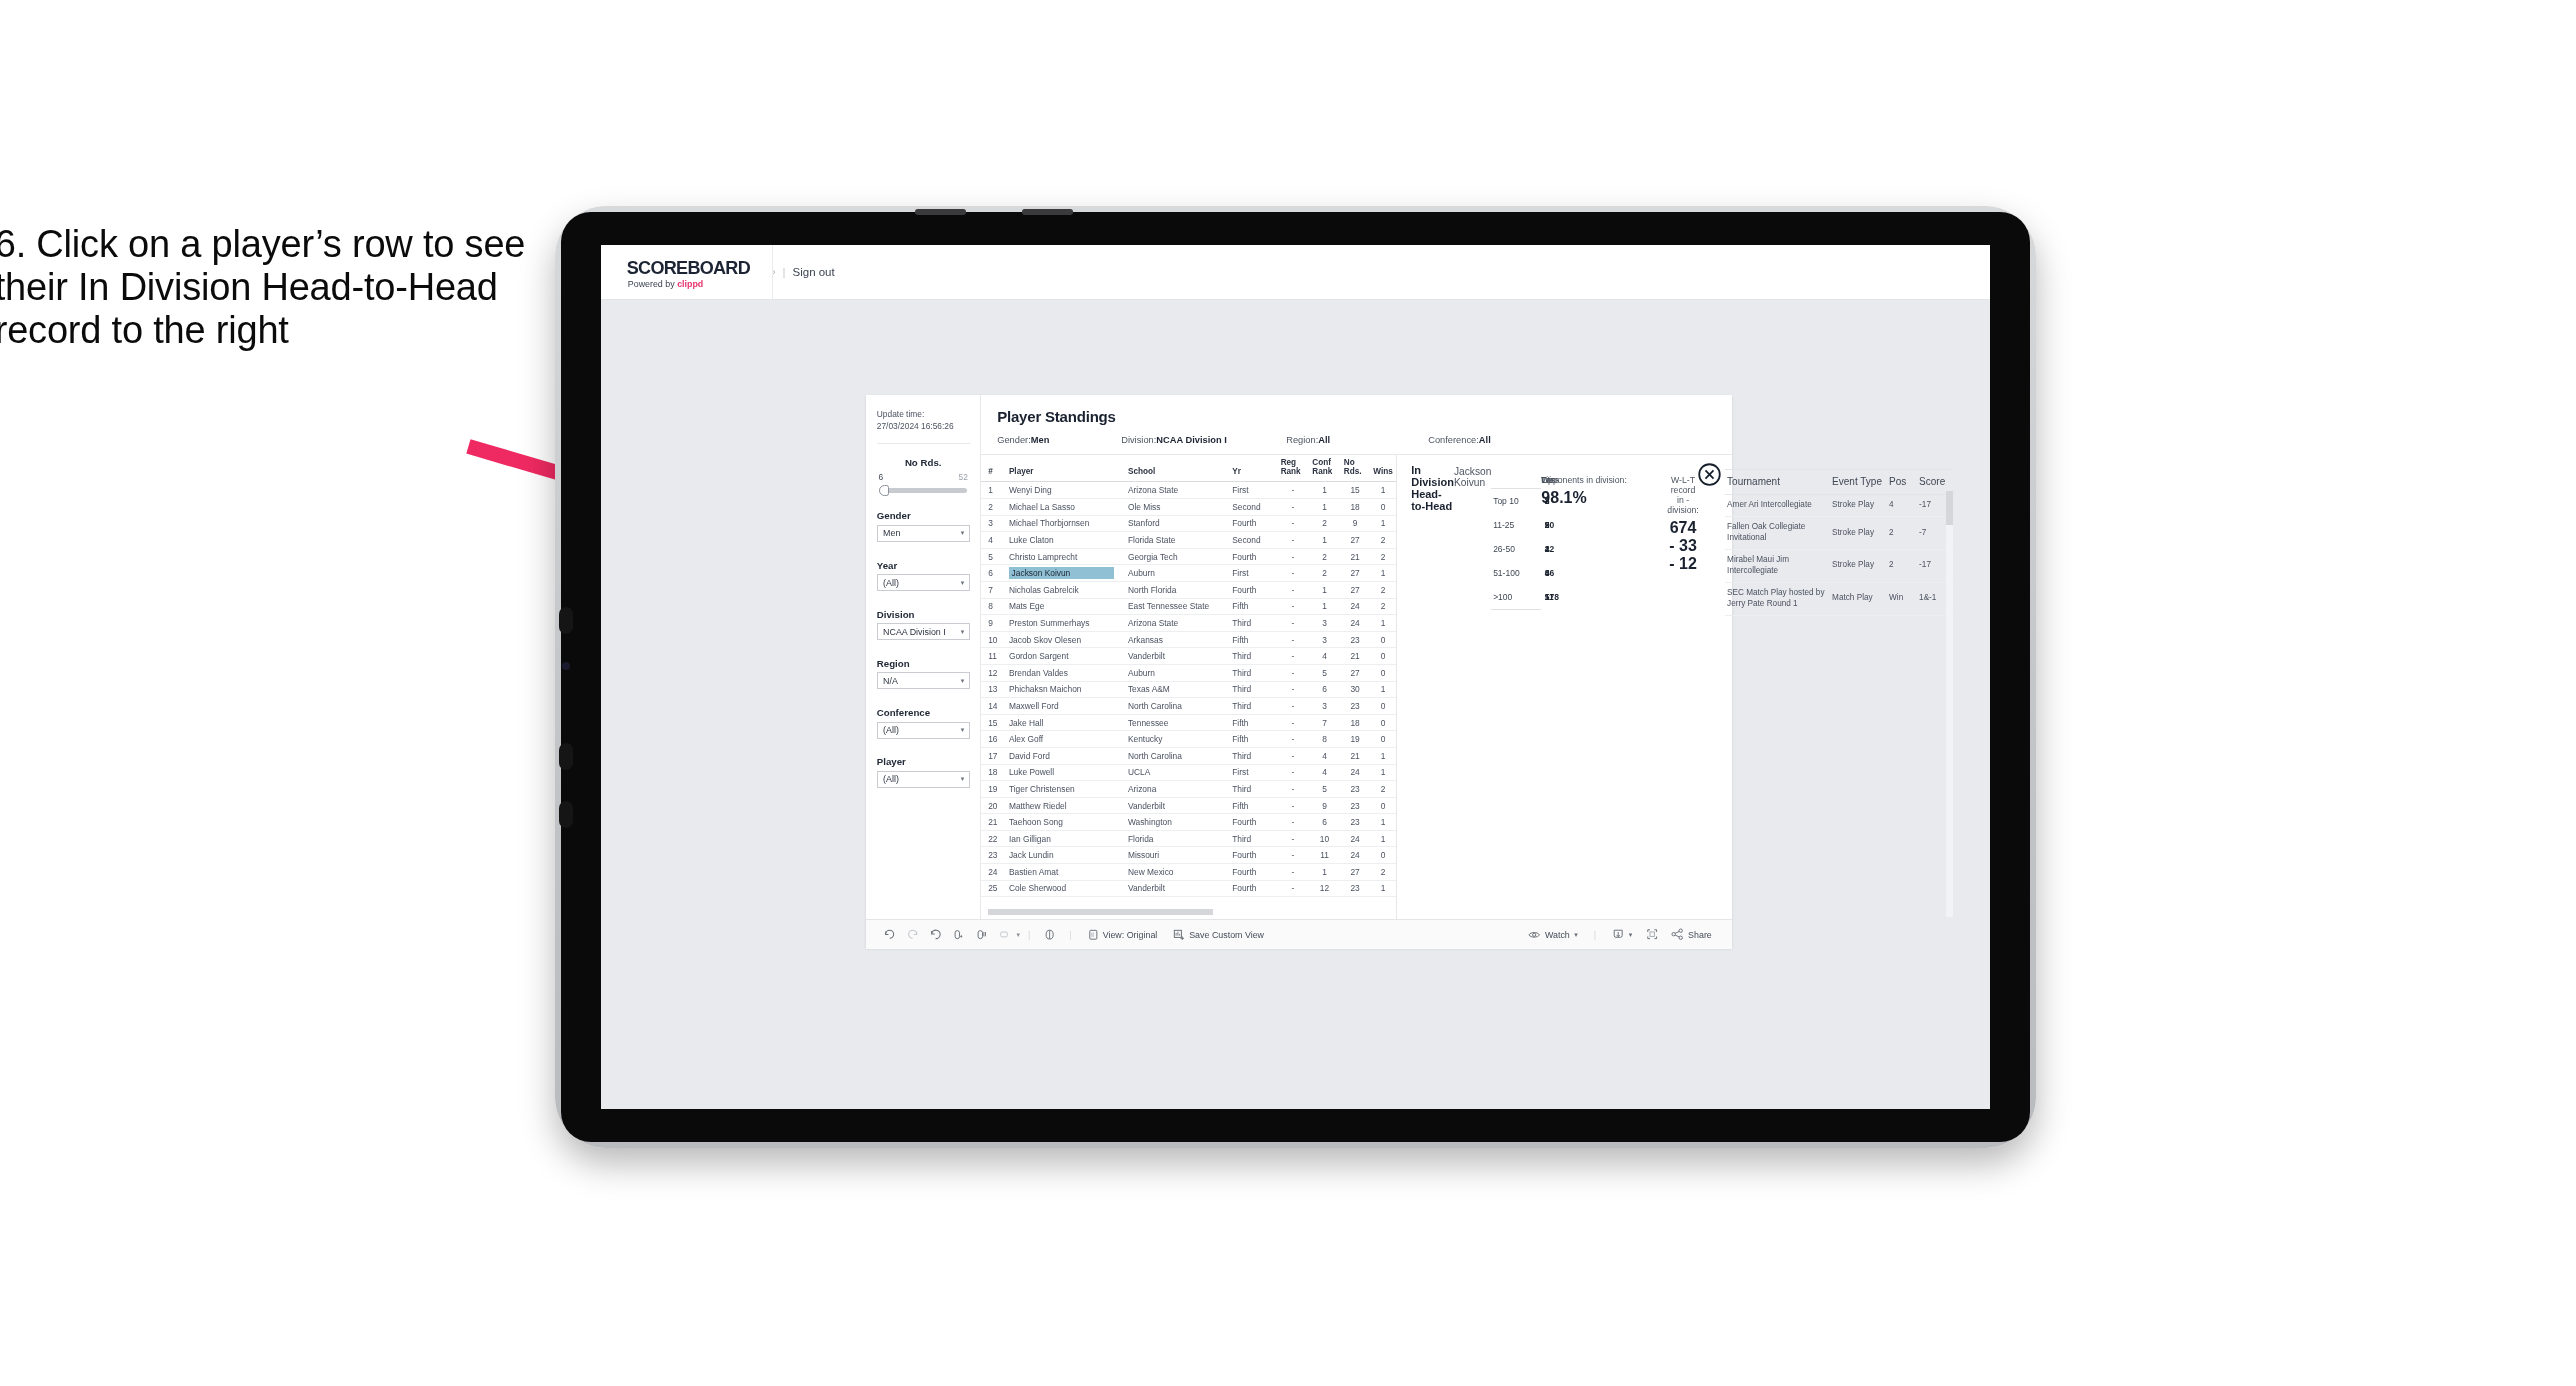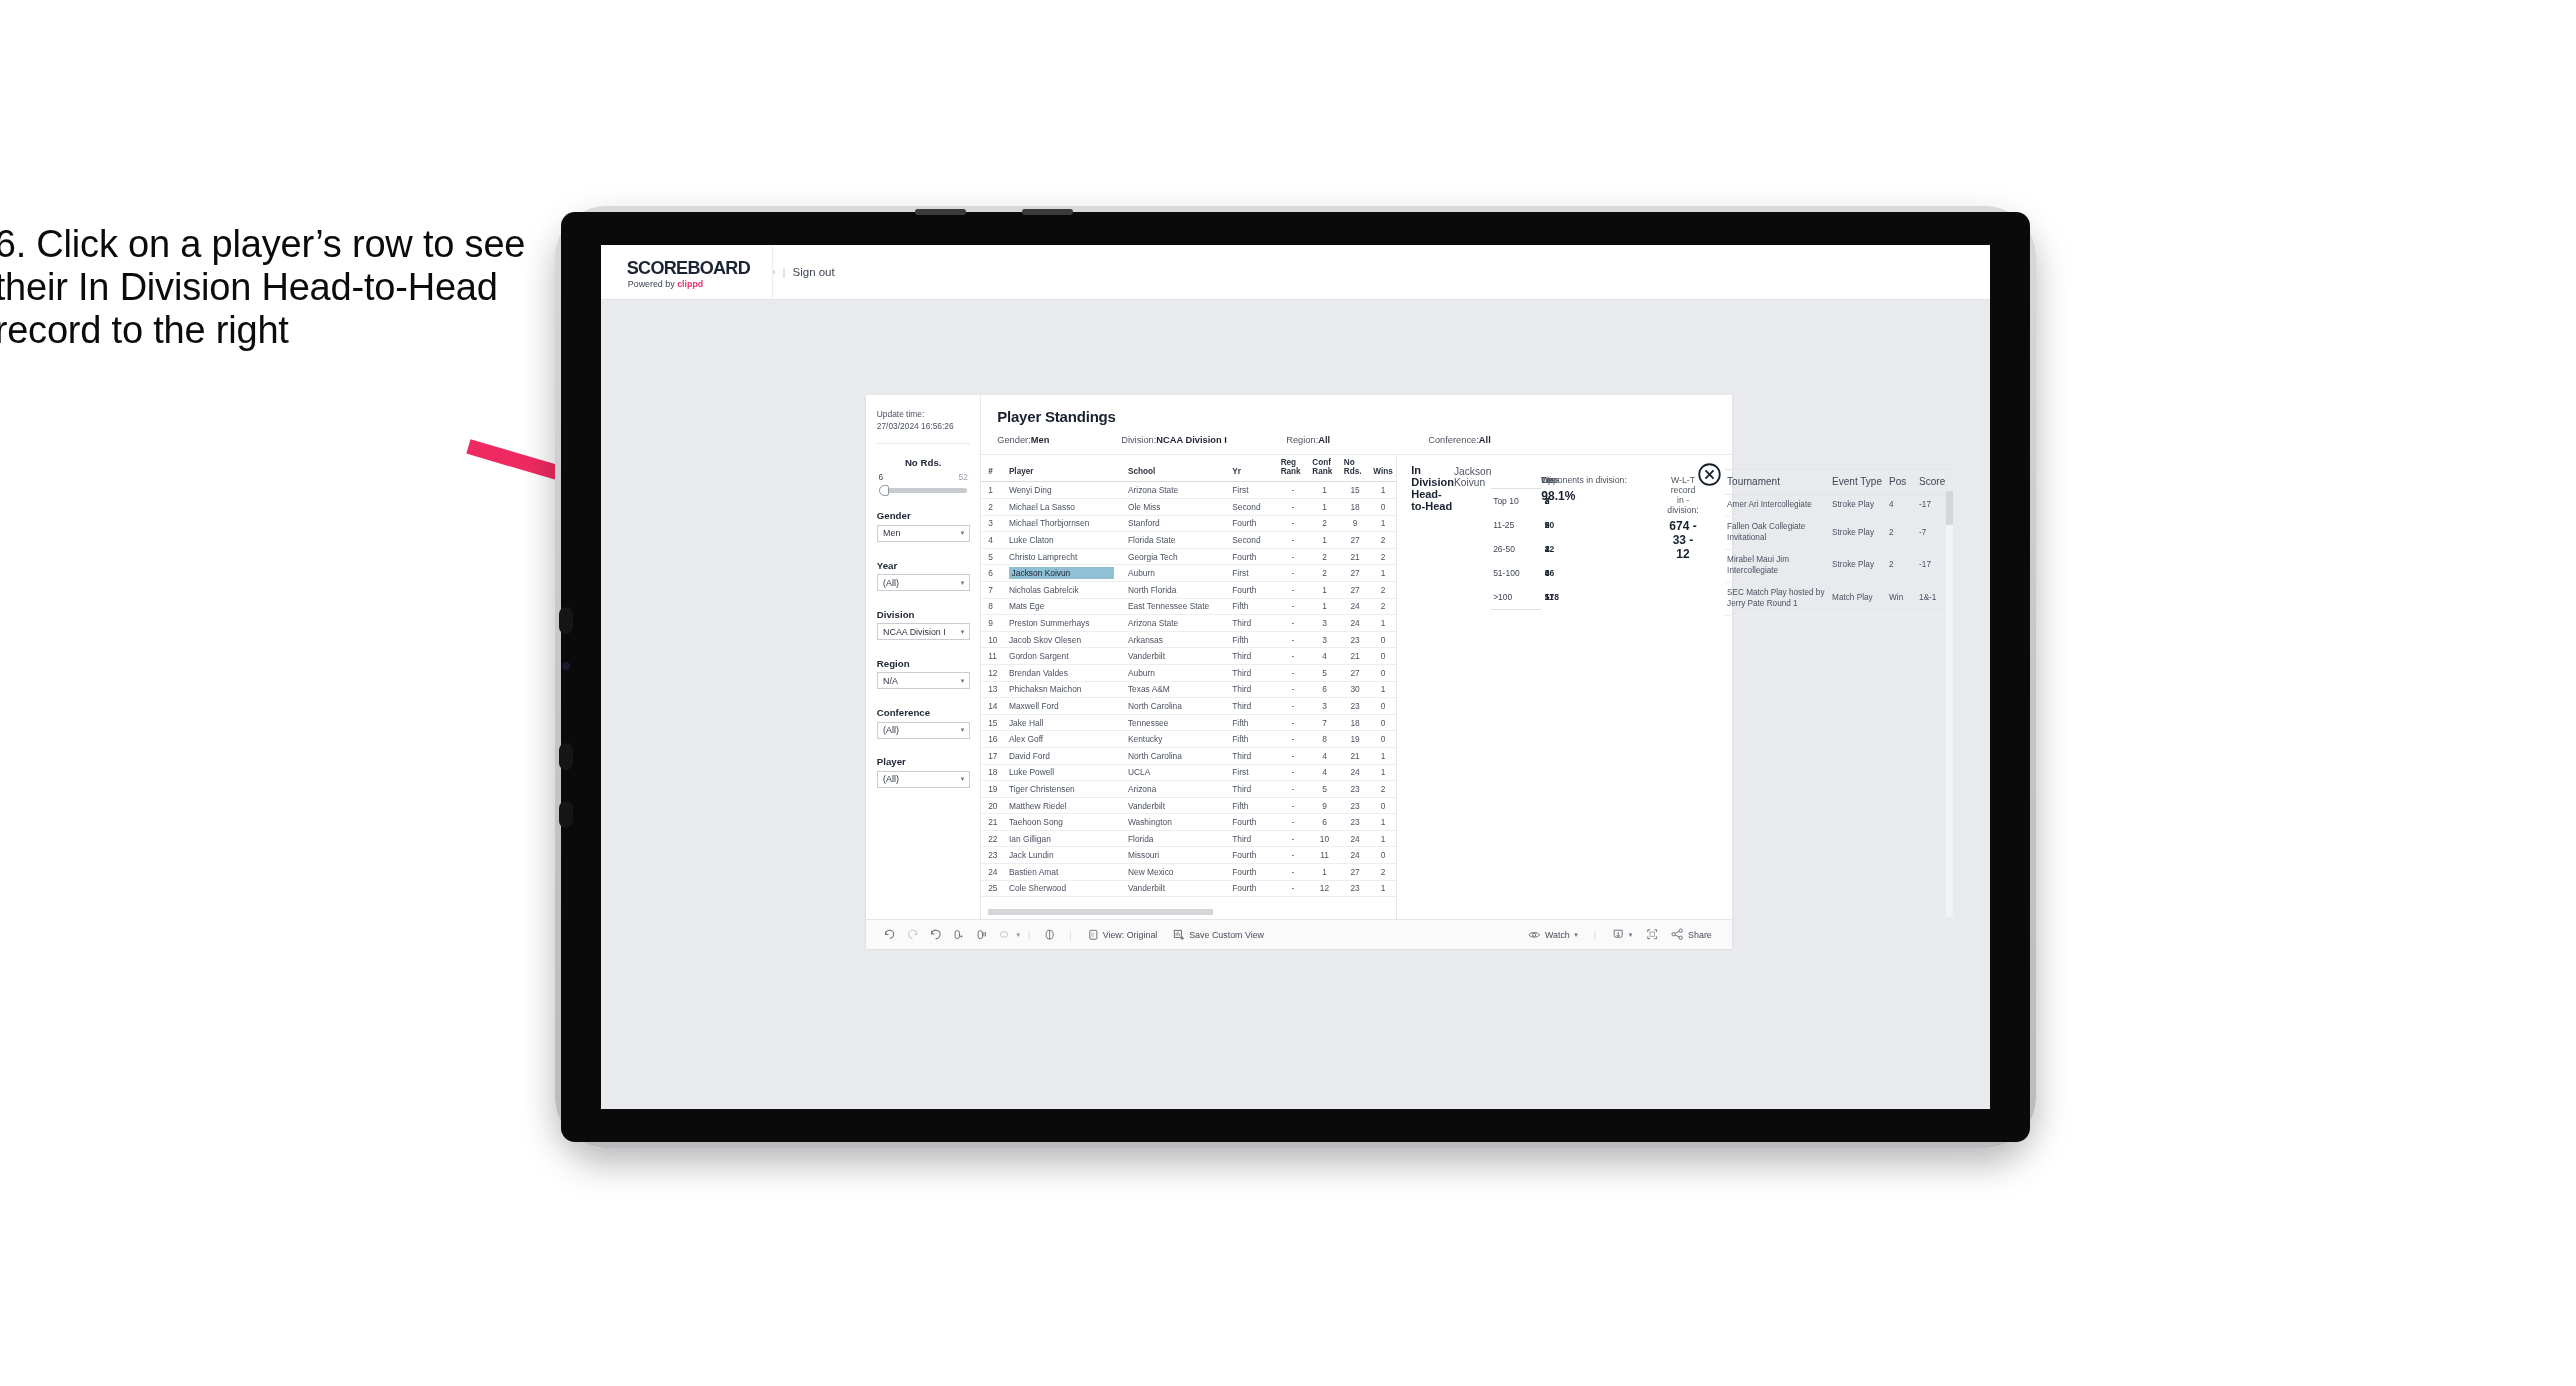--- a/index.html
+++ b/index.html
@@ -30,21 +30,21 @@
     position: absolute;
     left: 555px; top: 206px;
     width: 1481px; height: 942px;
     border-radius: 51px;
     background: linear-gradient(180deg,#d8d9db 0%,#c4c6c9 50%,#b9bbbe 100%);
     padding: 6.2px;
     box-shadow: 0 16px 35px rgba(0,0,0,.28);
   }
   .device-inner {
     width: 100%; height: 100%;
-    border-radius: 14px;
+    border-radius: 30px;
     background: #0a0a0a;
     padding: 33px 40px;
     position: relative;
   }
   .screen {
     width: 100%; height: 100%;
     background: #e9eaed;
     overflow: hidden;
     position: relative;
   }
@@ -156,21 +156,21 @@
                  border-bottom:0.9px solid #dfe1e4; }
   .grid-h2h th.lbl { width: 50px; border-bottom:0.9px solid #dfe1e4; }
   .grid-h2h td { font-size: 8.5px; color:#1f2733; font-weight:700; text-align:right; padding: 7px 8.9px 7px 3.5px;
                  height: 22px; }
   .grid-h2h td.lbl { text-align:left; font-weight:400; color:#3f4654; padding-left:1.8px; background:#fff !important; }
   .h2h-under { border-bottom:0.9px solid #dfe1e4; }
 
   .stats { display:flex; margin-top: 10.6px; padding-bottom:5.3px; }
   .st1 { width: 126px; } .st2 { flex:1; text-align:center; padding-right: 26.6px;}
   .st-lab { font-size:8.7px; color:#4d5461; }
-  .st-val { font-size:12px; font-weight:700; color:#1a2230; margin-top:4.4px; }
+  .st-val { font-size:16px; font-weight:700; color:#1a2230; margin-top:4.4px; }
 
   .tour { margin-top: 5.3px; border-top:0.9px solid #e2e4e7; flex:1; min-height:0; position:relative; }
   .tour table { border-collapse:collapse; width:100%; table-layout:fixed; }
   .tour th { font-size:10px; color:#3f4654; font-weight:400; text-align:left; padding: 6.2px 3.5px 6.2px 1.8px;
              border-bottom:0.9px solid #e2e4e7; }
   .tour td { font-size:8.2px; color:#4a5160; padding: 5.3px 3.5px 5.3px 1.8px; border-bottom:0.9px solid #eceef0;
              line-height:1.3; vertical-align:middle; }
   .t-name { width: 105px; } .t-type { width: 57px; margin-top: 26px; } .t-pos { width: 30px; } .t-score { width: 37px; }
   .vscroll { position:absolute; right:1.8px; top: 21px; width: 6.2px; height: 34px; background:#d4d6da; }
   .vscroll-track { position:absolute; right:1.8px; top: 21px; width: 6.2px; bottom: 1.8px; background:#f2f3f5; }

